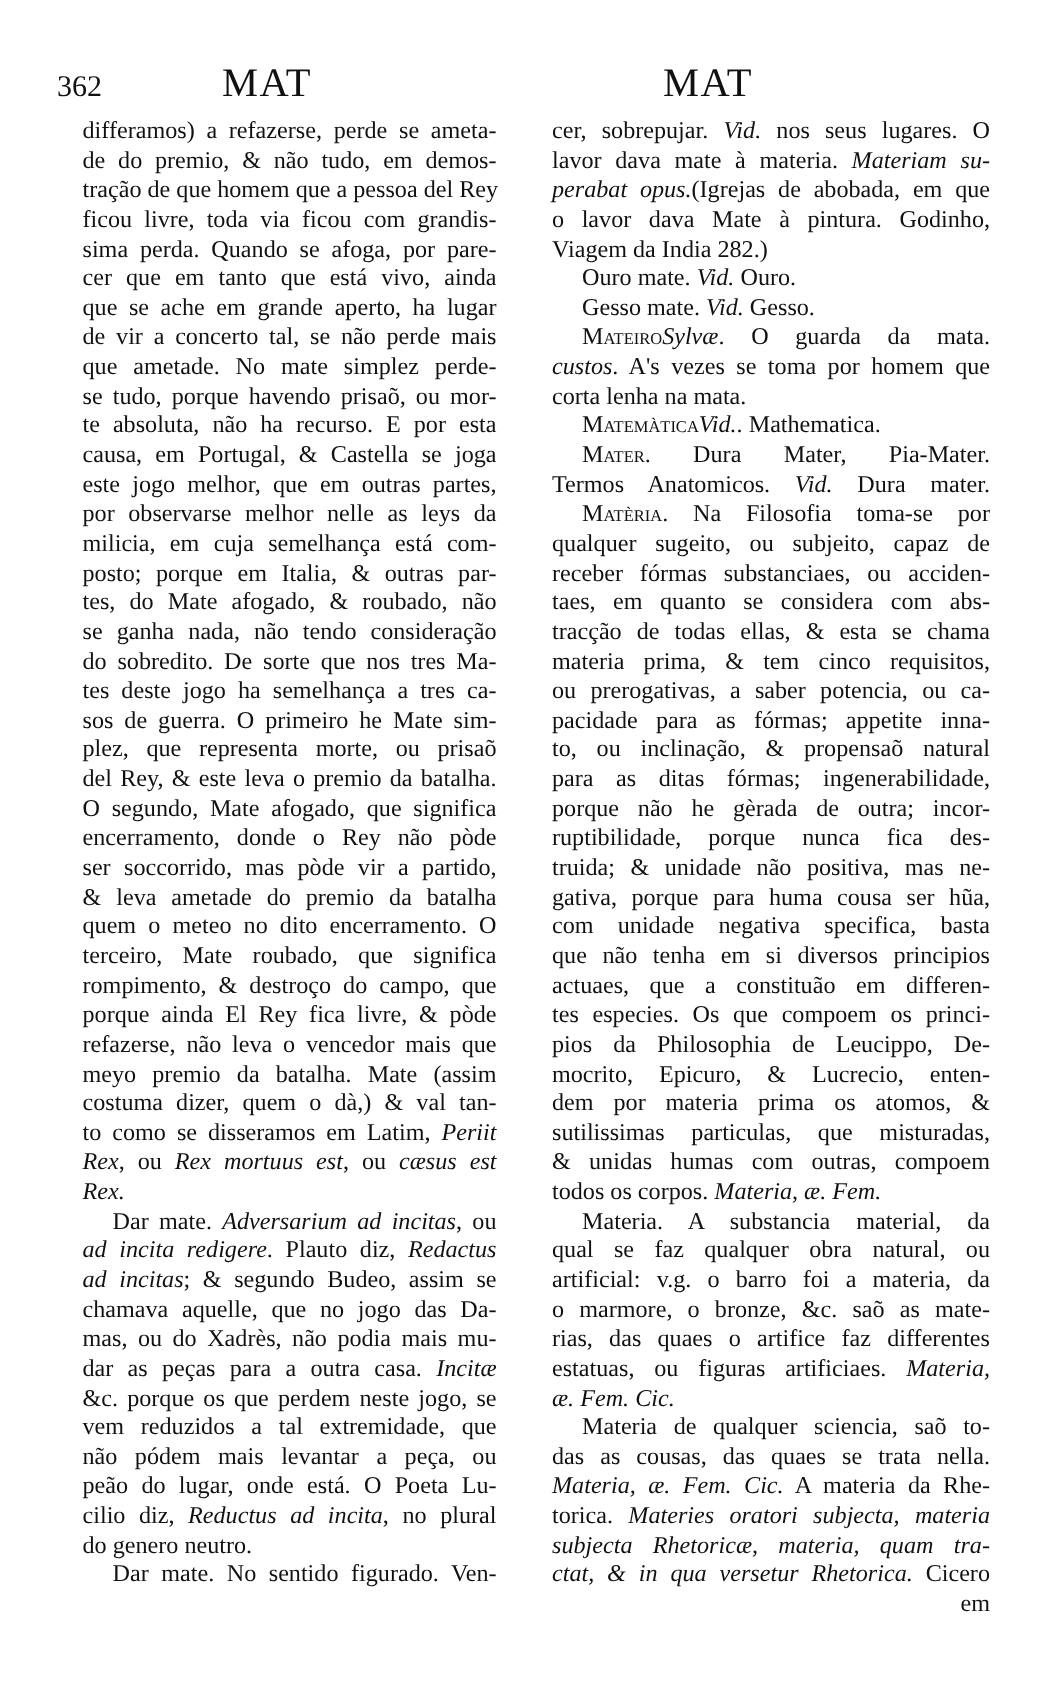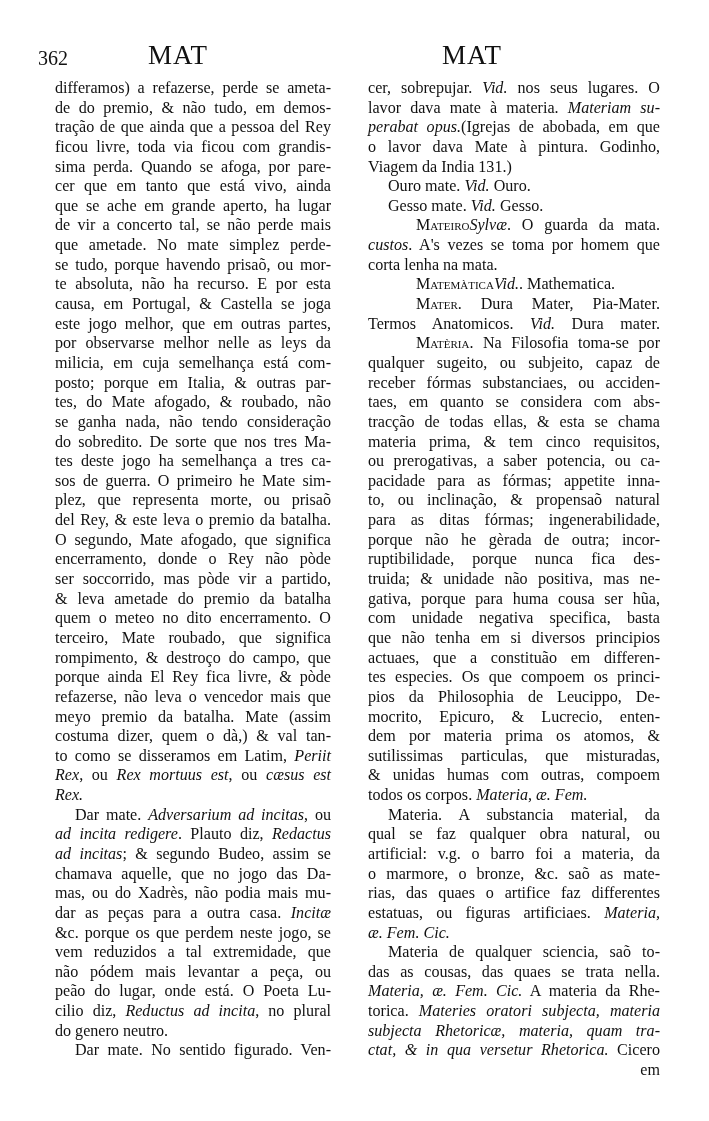--- a/index.html
+++ b/index.html
@@ -22,36 +22,36 @@
   .col {
     position: absolute; top: 78px;
     font-size: 16.1px; line-height: 19.65px;
   }
   .col-left { left: 55px; width: 276px; }
   .col-right { left: 368px; width: 292px; }
   .line { white-space: nowrap; display: block; text-align: justify; text-align-last: justify; height: 19.65px; overflow: visible; }
   .line.last { text-align-last: left; }
   .line.indent { padding-left: 20px; }
   .line.right { text-align-last: right; }
-  .sc { font-variant: small-caps; margin-left: 28px; }
+  .sc { font-variant: small-caps; }
   i { font-style: italic; }
 </style>
 </head>
 <body>
 
 <div class="header">
   <span class="page-num">362</span>
   <span class="running-head rh-left">MAT</span>
   <span class="running-head rh-right">MAT</span>
 </div>
 
 <div class="col col-left" id="col-left">
     <span class="line"><span>differamos) a refazerse, perde se ameta-</span></span>
     <span class="line"><span>de do premio, &amp; não tudo, em demos-</span></span>
-    <span class="line"><span>tração de que ainda que a pessoa del Rey</span></span>
+    <span class="line"><span>tração de que homem que a pessoa del Rey</span></span>
     <span class="line"><span>ficou livre, toda via ficou com grandis-</span></span>
     <span class="line"><span>sima perda. Quando se afoga, por pare-</span></span>
     <span class="line"><span>cer que em tanto que está vivo, ainda</span></span>
     <span class="line"><span>que se ache em grande aperto, ha lugar</span></span>
     <span class="line"><span>de vir a concerto tal, se não perde mais</span></span>
     <span class="line"><span>que ametade. No mate simplez perde-</span></span>
     <span class="line"><span>se tudo, porque havendo prisaõ, ou mor-</span></span>
     <span class="line"><span>te absoluta, não ha recurso. E por esta</span></span>
     <span class="line"><span>causa, em Portugal, &amp; Castella se joga</span></span>
     <span class="line"><span>este jogo melhor, que em outras partes,</span></span>
@@ -91,21 +91,21 @@
     <span class="line"><span>peão do lugar, onde está. O Poeta Lu-</span></span>
     <span class="line"><span>cilio diz, </span><i>Reductus ad incita</i><span>, no plural</span></span>
     <span class="line last"><span>do genero neutro.</span></span>
     <span class="line indent"><span>Dar mate. No sentido figurado. Ven-</span></span>
   </div>
 <div class="col col-right" id="col-right">
     <span class="line"><span>cer, sobrepujar. </span><i>Vid.</i><span> nos seus lugares. O</span></span>
     <span class="line"><span>lavor dava mate à materia. </span><i>Materiam su-</i></span>
     <span class="line"><i>perabat opus.</i><span>(Igrejas de abobada, em que</span></span>
     <span class="line"><span>o lavor dava Mate à pintura. Godinho,</span></span>
-    <span class="line last"><span>Viagem da India 131.)</span></span>
+    <span class="line last"><span>Viagem da India 282.)</span></span>
     <span class="line indent last"><span>Ouro mate. </span><i>Vid.</i><span> Ouro.</span></span>
     <span class="line indent last"><span>Gesso mate. </span><i>Vid.</i><span> Gesso.</span></span>
     <span class="line indent"><span class="sc">Mateiro</span><i>Sylvæ</i><span>. O guarda da mata. </span></span>
     <span class="line"><i>custos</i><span>. A's vezes se toma por homem que</span></span>
     <span class="line last"><span>corta lenha na mata.</span></span>
     <span class="line indent last"><span class="sc">Matemàtica</span><i>Vid.</i><span>. </span><span> Mathematica.</span></span>
     <span class="line indent"><span class="sc">Mater</span><span>. Dura Mater, Pia-Mater.</span></span>
     <span class="line"><span>Termos Anatomicos. </span><i>Vid.</i><span> Dura mater.</span></span>
     <span class="line indent"><span class="sc">Matèria</span><span>. Na Filosofia toma-se por</span></span>
     <span class="line"><span>qualquer sugeito, ou subjeito, capaz de</span></span>

